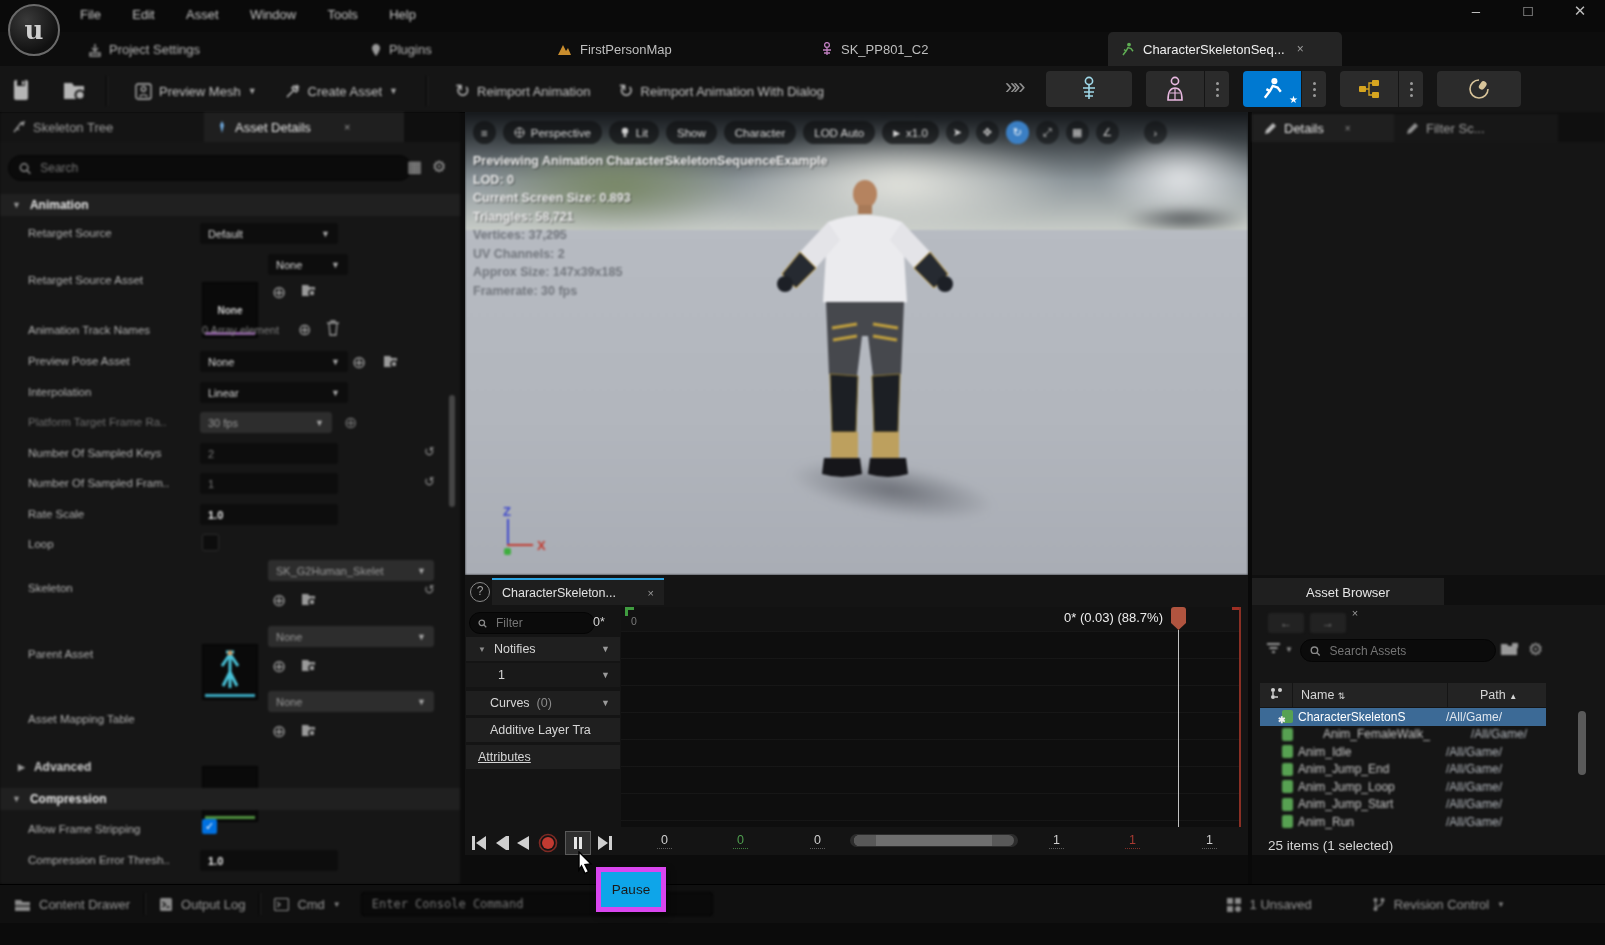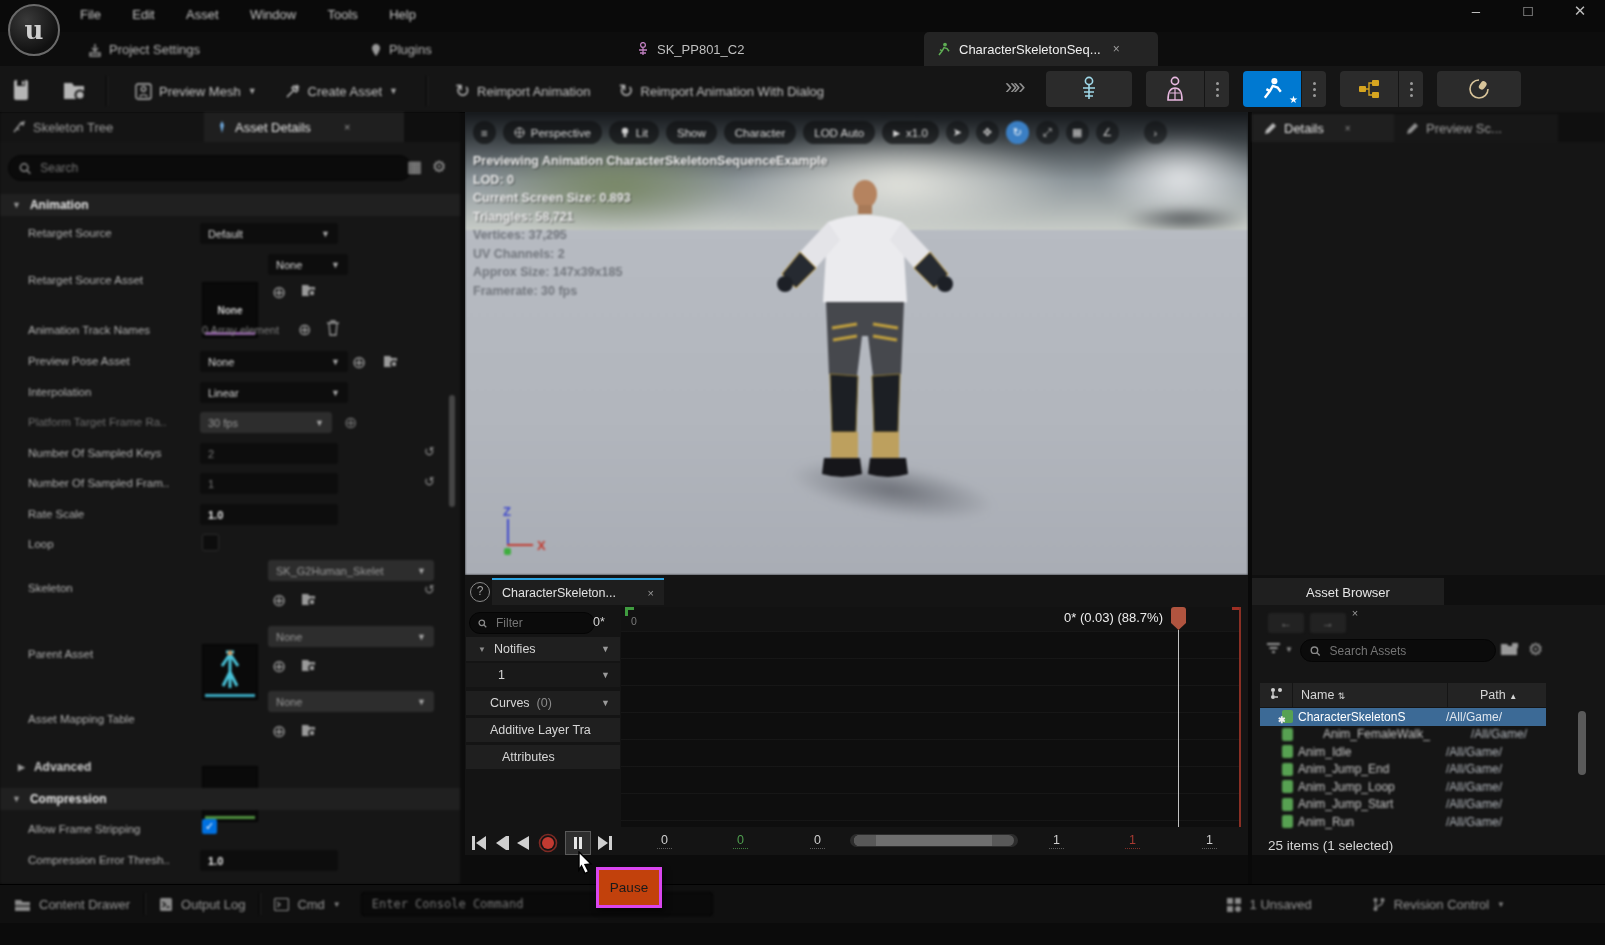--- a/index.html
+++ b/index.html
@@ -73,20 +73,26 @@
       <span>Project Settings</span>
     </span>
     <span class="qbtn">
       <svg width="12" height="14" viewBox="0 0 12 14">
           <path d="M6 1c2.2 0 4 1.8 4 4 0 3-4 8-4 8S2 8 2 5c0-2.2 1.8-4 4-4z" fill="#9a9a9a"></path>
         </svg>
       <span>Plugins</span>
     </span>
   </div>
   <div class="abs" style="left:545px;top:32px;display:flex;">
+    <div class="doc-tab" style="width:160px;">
+      <svg width="15" height="13" viewBox="0 0 15 13">
+          <path d="M1 12L6 2l3 6 2-3 3 7z" fill="#c98d2e"></path>
+        </svg>
+      <span>FirstPersonMap</span>
+    </div>
     <div style="width:80px;"></div>
     <div class="doc-tab" style="width:150px;">
       <svg width="12" height="15" viewBox="0 0 12 15">
           <circle cx="6" cy="3" r="2.4" fill="none" stroke="#c07fc0" stroke-width="1.3"></circle>
           <path d="M6 6v7M2 8h8M3 11h6" stroke="#c07fc0" stroke-width="1.3"></path>
         </svg>
       <span>SK_PP801_C2</span>
     </div>
     <div style="width:125px;"></div>
     <div class="doc-tab active" style="width:210px;">
@@ -507,21 +513,21 @@
     </div>
     <div class="tl-row abs" style="left:1px;top:116px;width:154px;">
       <span style="margin-left:24px;">Curves</span>
       <span style="margin-left:7px;color:#8a8a8a;">(0)</span>
       <span style="margin-left:auto;margin-right:10px;font-size:9px;color:#9a9a9a;">▼</span>
     </div>
     <div class="tl-row abs" style="left:1px;top:143px;width:154px;overflow:hidden;">
       <span style="margin-left:24px;white-space:nowrap;">Additive Layer Tra</span>
     </div>
     <div class="tl-row abs" style="left:1px;top:170px;width:154px;">
-      <span style="margin-left:36px;">Attributes</span>
+      <span style="margin-left:12px;text-decoration:underline;">Attributes</span>
     </div>
 
     <div class="abs" style="left:156px;top:32px;width:620px;height:24px;background:#121212;">
       <i style="position:absolute;left:4px;top:0;width:9px;height:3px;background:#3f9b3f;"></i>
       <i style="position:absolute;left:4px;top:0;width:3px;height:9px;background:#3f9b3f;"></i>
       <span style="position:absolute;left:10px;top:8px;color:#7a7a7a;font-size:10.5px;">0</span>
       <span style="position:absolute;right:78px;top:3px;color:#ececec;font-size:13px;">0* (0.03) (88.7%)</span>
       <i style="position:absolute;right:0;top:0;width:9px;height:3px;background:#9e2f24;"></i>
     </div>
     <div class="abs" style="left:156px;top:56px;width:620px;height:196px;background:#0e0e0e;background-image:repeating-linear-gradient(180deg,rgba(255,255,255,0.035) 0px,rgba(255,255,255,0.035) 1px,transparent 1px,transparent 27px);"></div>
@@ -576,40 +582,40 @@
       <i style="position:absolute;right:4px;top:1px;width:22px;height:11px;background:#585858;border-radius:0 6px 6px 0;display:block;"></i>
     </div>
     <span class="num-spin abs" style="left:584px;top:258px;">1</span>
     <span class="num-spin abs" style="left:660px;top:258px;color:#a83a31;border-bottom-color:#7e2f28;">1</span>
     <span class="num-spin abs" style="left:737px;top:258px;">1</span>
   </div>
 
   <svg class="abs" style="left:576px;top:851px;z-index:50;" width="20" height="26" viewBox="0 0 20 26">
     <path d="M3 1l12 12-6 0.5 3.5 7-3.5 2-3.5-7.5L3 19z" fill="#fff" stroke="#000" stroke-width="1.4"></path>
   </svg>
-  <div class="abs" style="left:596px;top:867px;width:60px;height:35px;background:#c2410c;border:3px solid #d946ef;box-shadow:2px 3px 6px rgba(0,0,0,0.6);display:flex;align-items:center;justify-content:center;z-index:45;">
+  <div class="abs" style="left:596px;top:867px;width:60px;height:35px;background:#0ea5e9;border:5px solid #d946ef;box-shadow:2px 3px 6px rgba(0,0,0,0.6);display:flex;align-items:center;justify-content:center;z-index:45;">
     <span style="color:#1a1a1a;font-size:13.5px;">Pause</span>
   </div>
 
   <div class="abs" style="left:1248px;top:112px;width:4px;height:772px;background:#090909;"></div>
 
   <div class="abs" style="left:1252px;top:112px;width:353px;height:463px;background:#151515;text-align:right;">
     <div class="soft2" style="display:flex;background:#0f0f0f;height:30px;align-items:flex-end;">
       <div class="panel-tab on" style="width:118px;height:28px;">
         <svg width="13" height="13" viewBox="0 0 13 13">
             <path d="M1 12l1-4 7-7 3 3-7 7z" fill="#b9b9b9"></path>
           </svg>
         <span>Details</span>
         <span style="margin-left:14px;font-size:10px;color:#8f8f8f;">×</span>
       </div>
       <div class="panel-tab" style="width:140px;height:28px;background:#171717;">
         <svg width="13" height="13" viewBox="0 0 13 13">
             <path d="M1 12l1-4 7-7 3 3-7 7z" fill="#8f8f8f"></path>
           </svg>
-        <span>Preview Sc...</span>
+        <span>Filter Sc...</span>
       </div>
     </div>
   </div>
 
   <div class="abs" style="left:1252px;top:575px;width:353px;height:280px;background:#151515;">
     <div style="background:#0f0f0f;height:30px;display:flex;align-items:flex-end;">
       <div class="panel-tab on" style="width:168px;height:27px;flex-direction:column;">
         <svg width="16" height="14" viewBox="0 0 16 14">
             <path d="M1 3h5l1.5 2H15v8H1z" fill="#b9b9b9"></path>
             <circle cx="10.5" cy="9" r="3" fill="none" stroke="#151515" stroke-width="1.5"></circle>

